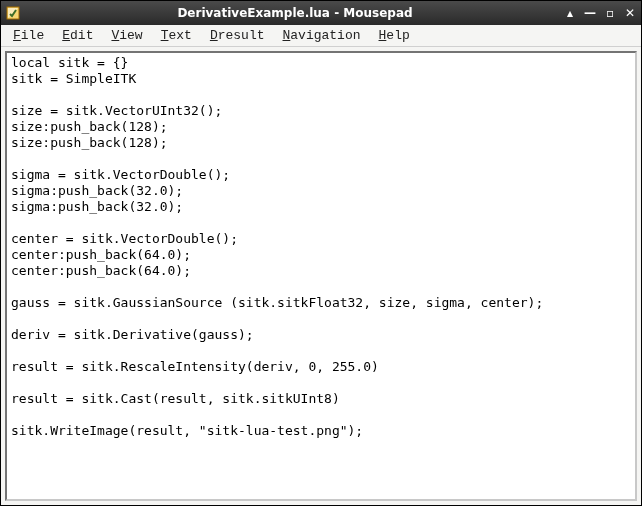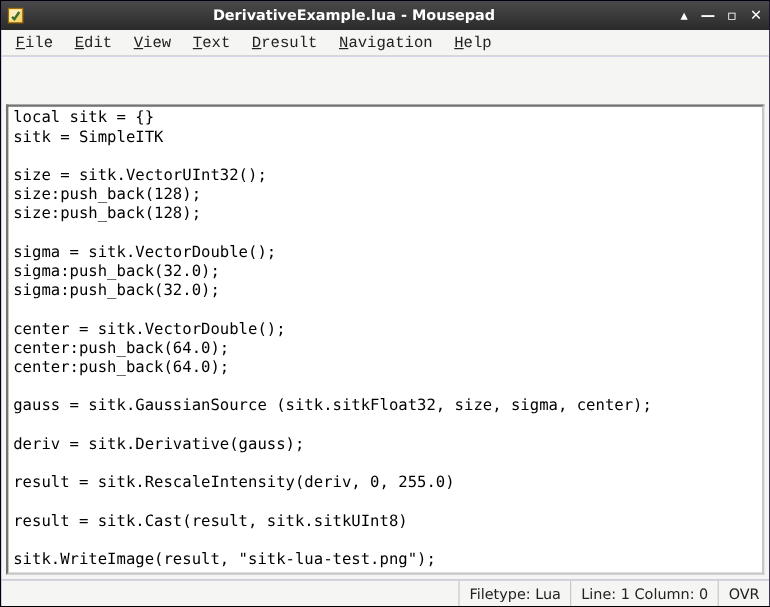--- a/index.html
+++ b/index.html
@@ -11,21 +11,21 @@
     background: #fff;
     width: 642px;
     height: 506px;
     overflow: hidden;
   }
   .window {
     width: 642px;
     height: 506px;
     display: flex;
     flex-direction: column;
-    background: #6d28d9;
+    background: #0f766e;
     border: 1px solid #000;
   }
   .titlebar {
     height: 24px;
     background: linear-gradient(to bottom, #4a4a4a, #2a2a2a);
     color: #fff;
     display: flex;
     align-items: center;
     padding: 0 4px;
     font-size: 12px;
@@ -78,21 +78,20 @@
     font-family: Liberation Mono, monospace;
   }
   .menu-item .ul {
     text-decoration: underline;
   }
   .content-wrap {
     flex: 1;
     padding: 4px;
     background: #f5f5f3;
     display: flex;
-    align-items: flex-end;
   }
   .editor {
     flex: 1;
     border: 2px inset #c8c8c8;
     background: #fff;
     padding: 2px 4px;
     font-family: "DejaVu Sans Mono", "Liberation Mono", Consolas, monospace;
     font-size: 13px;
     line-height: 16px;
     color: #000;
@@ -171,20 +170,14 @@
 
 deriv = sitk.Derivative(gauss);
 
 result = sitk.RescaleIntensity(deriv, 0, 255.0)
 
 result = sitk.Cast(result, sitk.sitkUInt8)
 
 sitk.WriteImage(result, "sitk-lua-test.png");</div>
   </div>
 
-  <div class="statusbar">
-    <div class="spacer"></div>
-    <div class="status-cell">Filetype: Lua</div>
-    <div class="status-cell">Line: 1 Column: 0</div>
-    <div class="status-cell">OVR</div>
-  </div>
 
 </div>
 
 </body></html>

